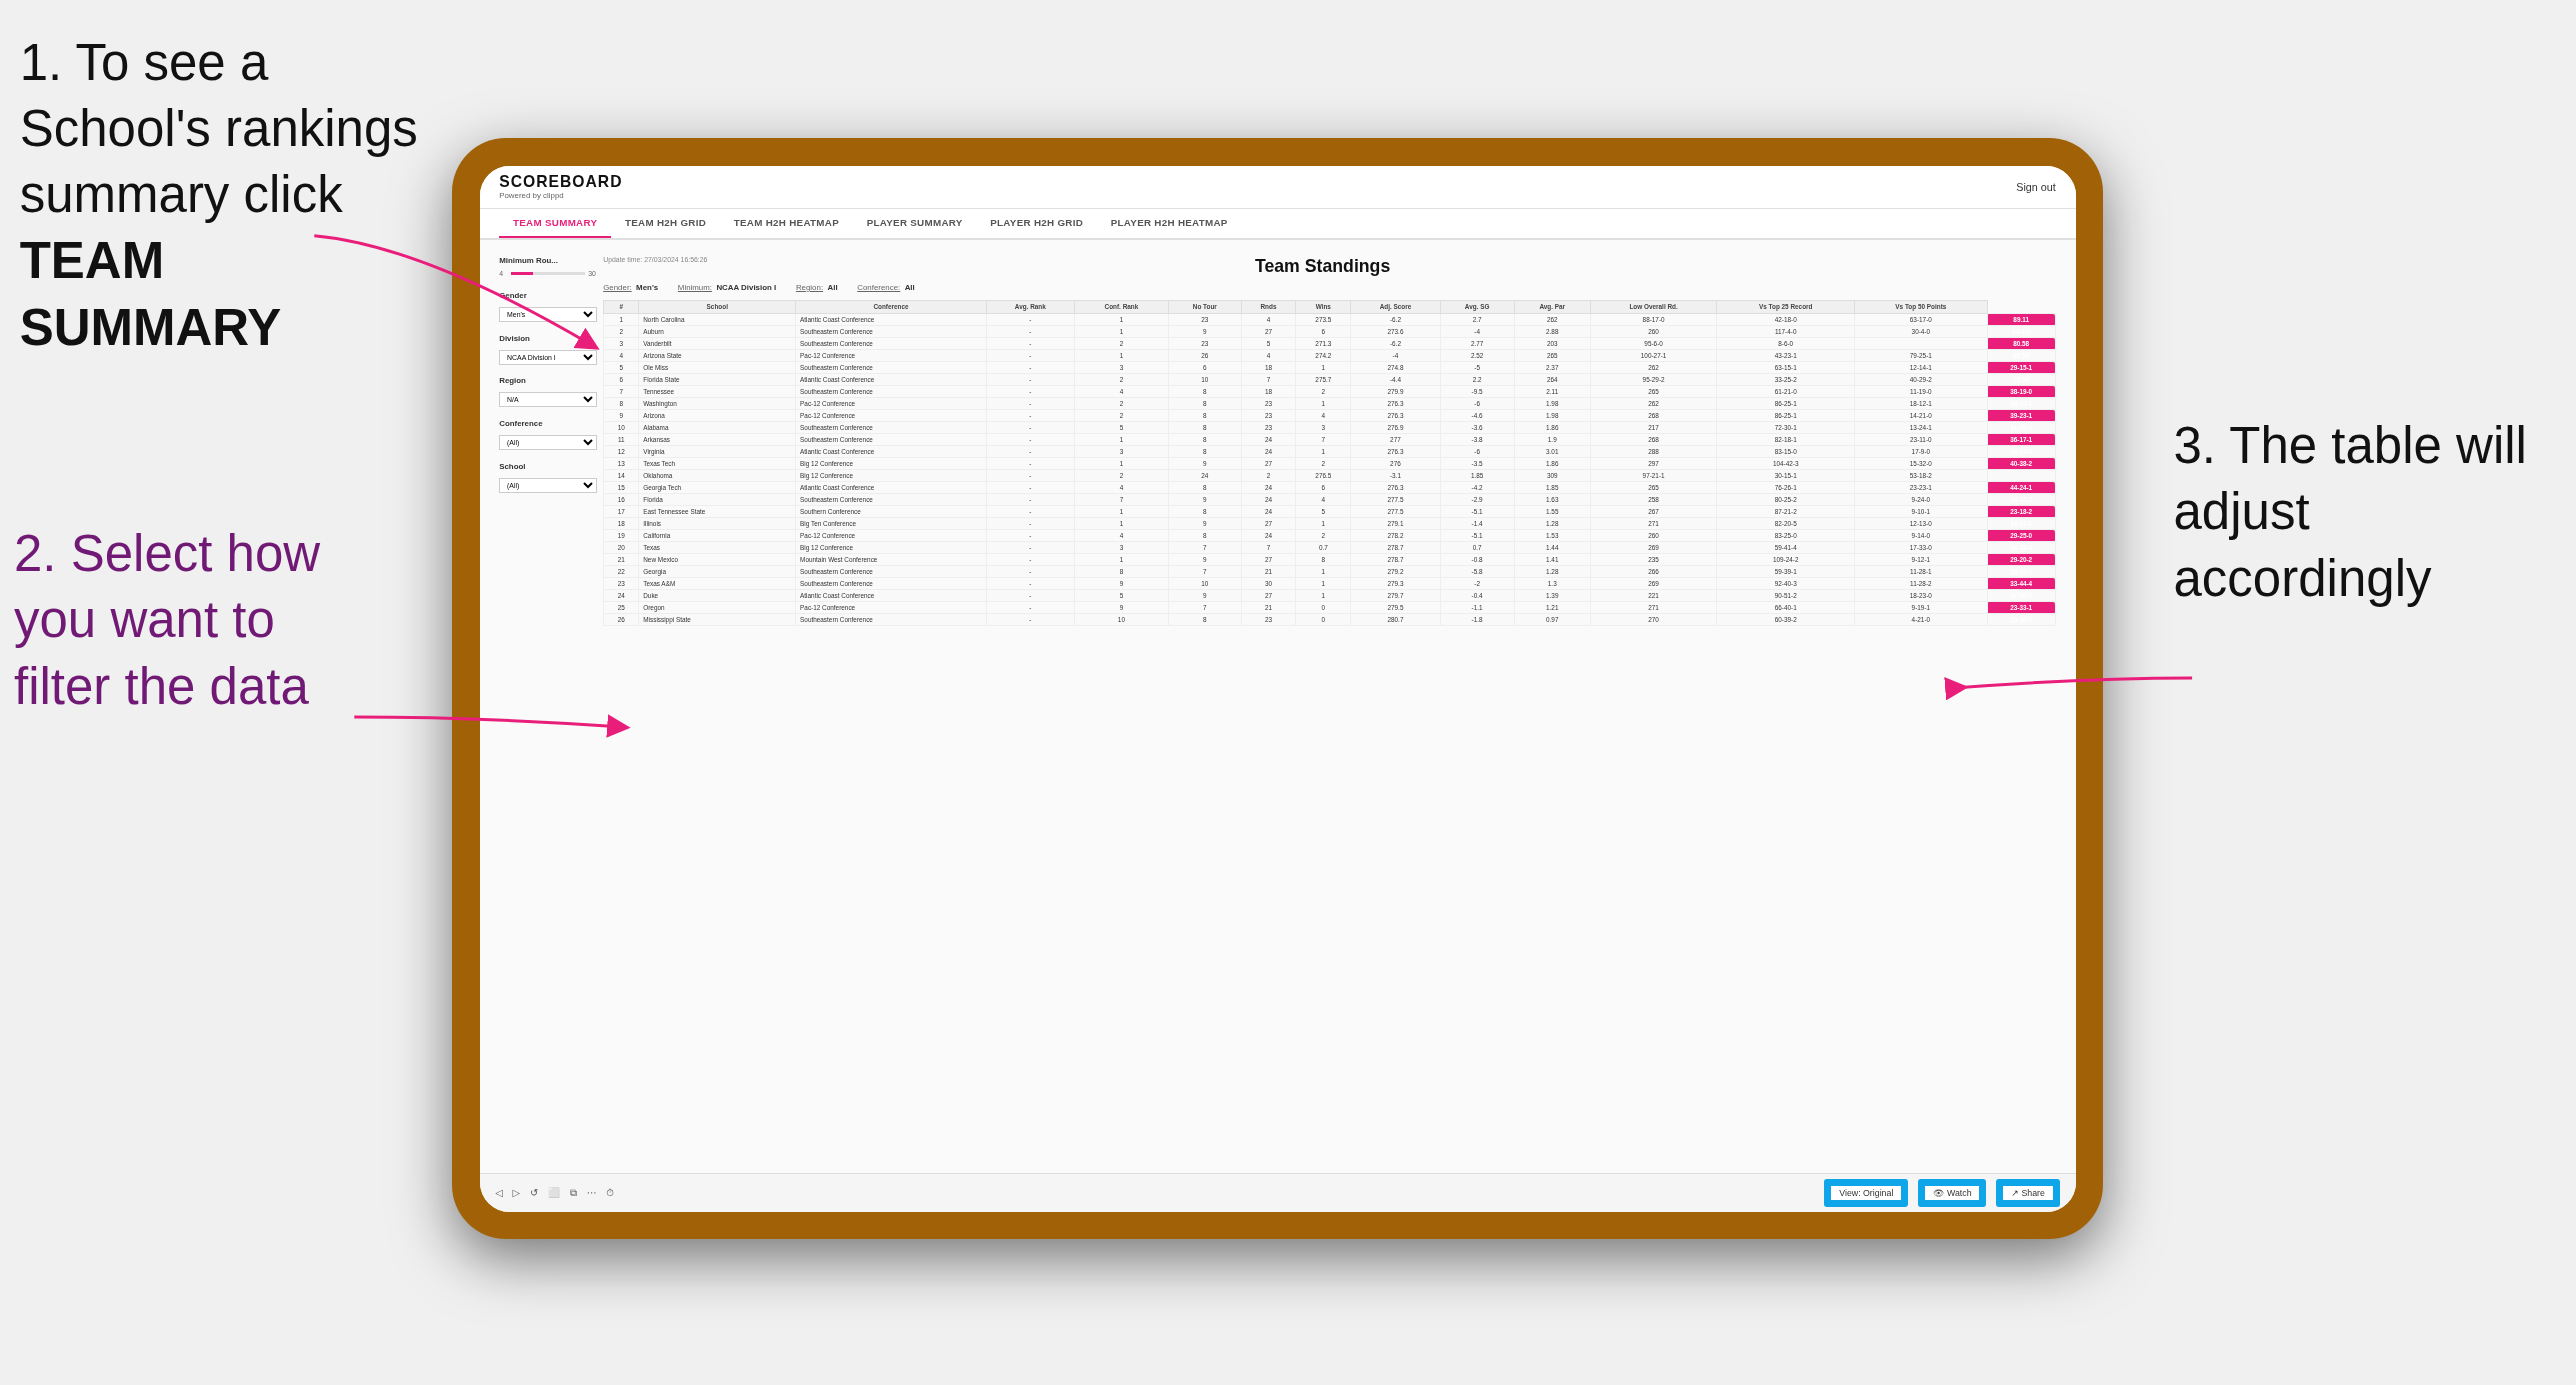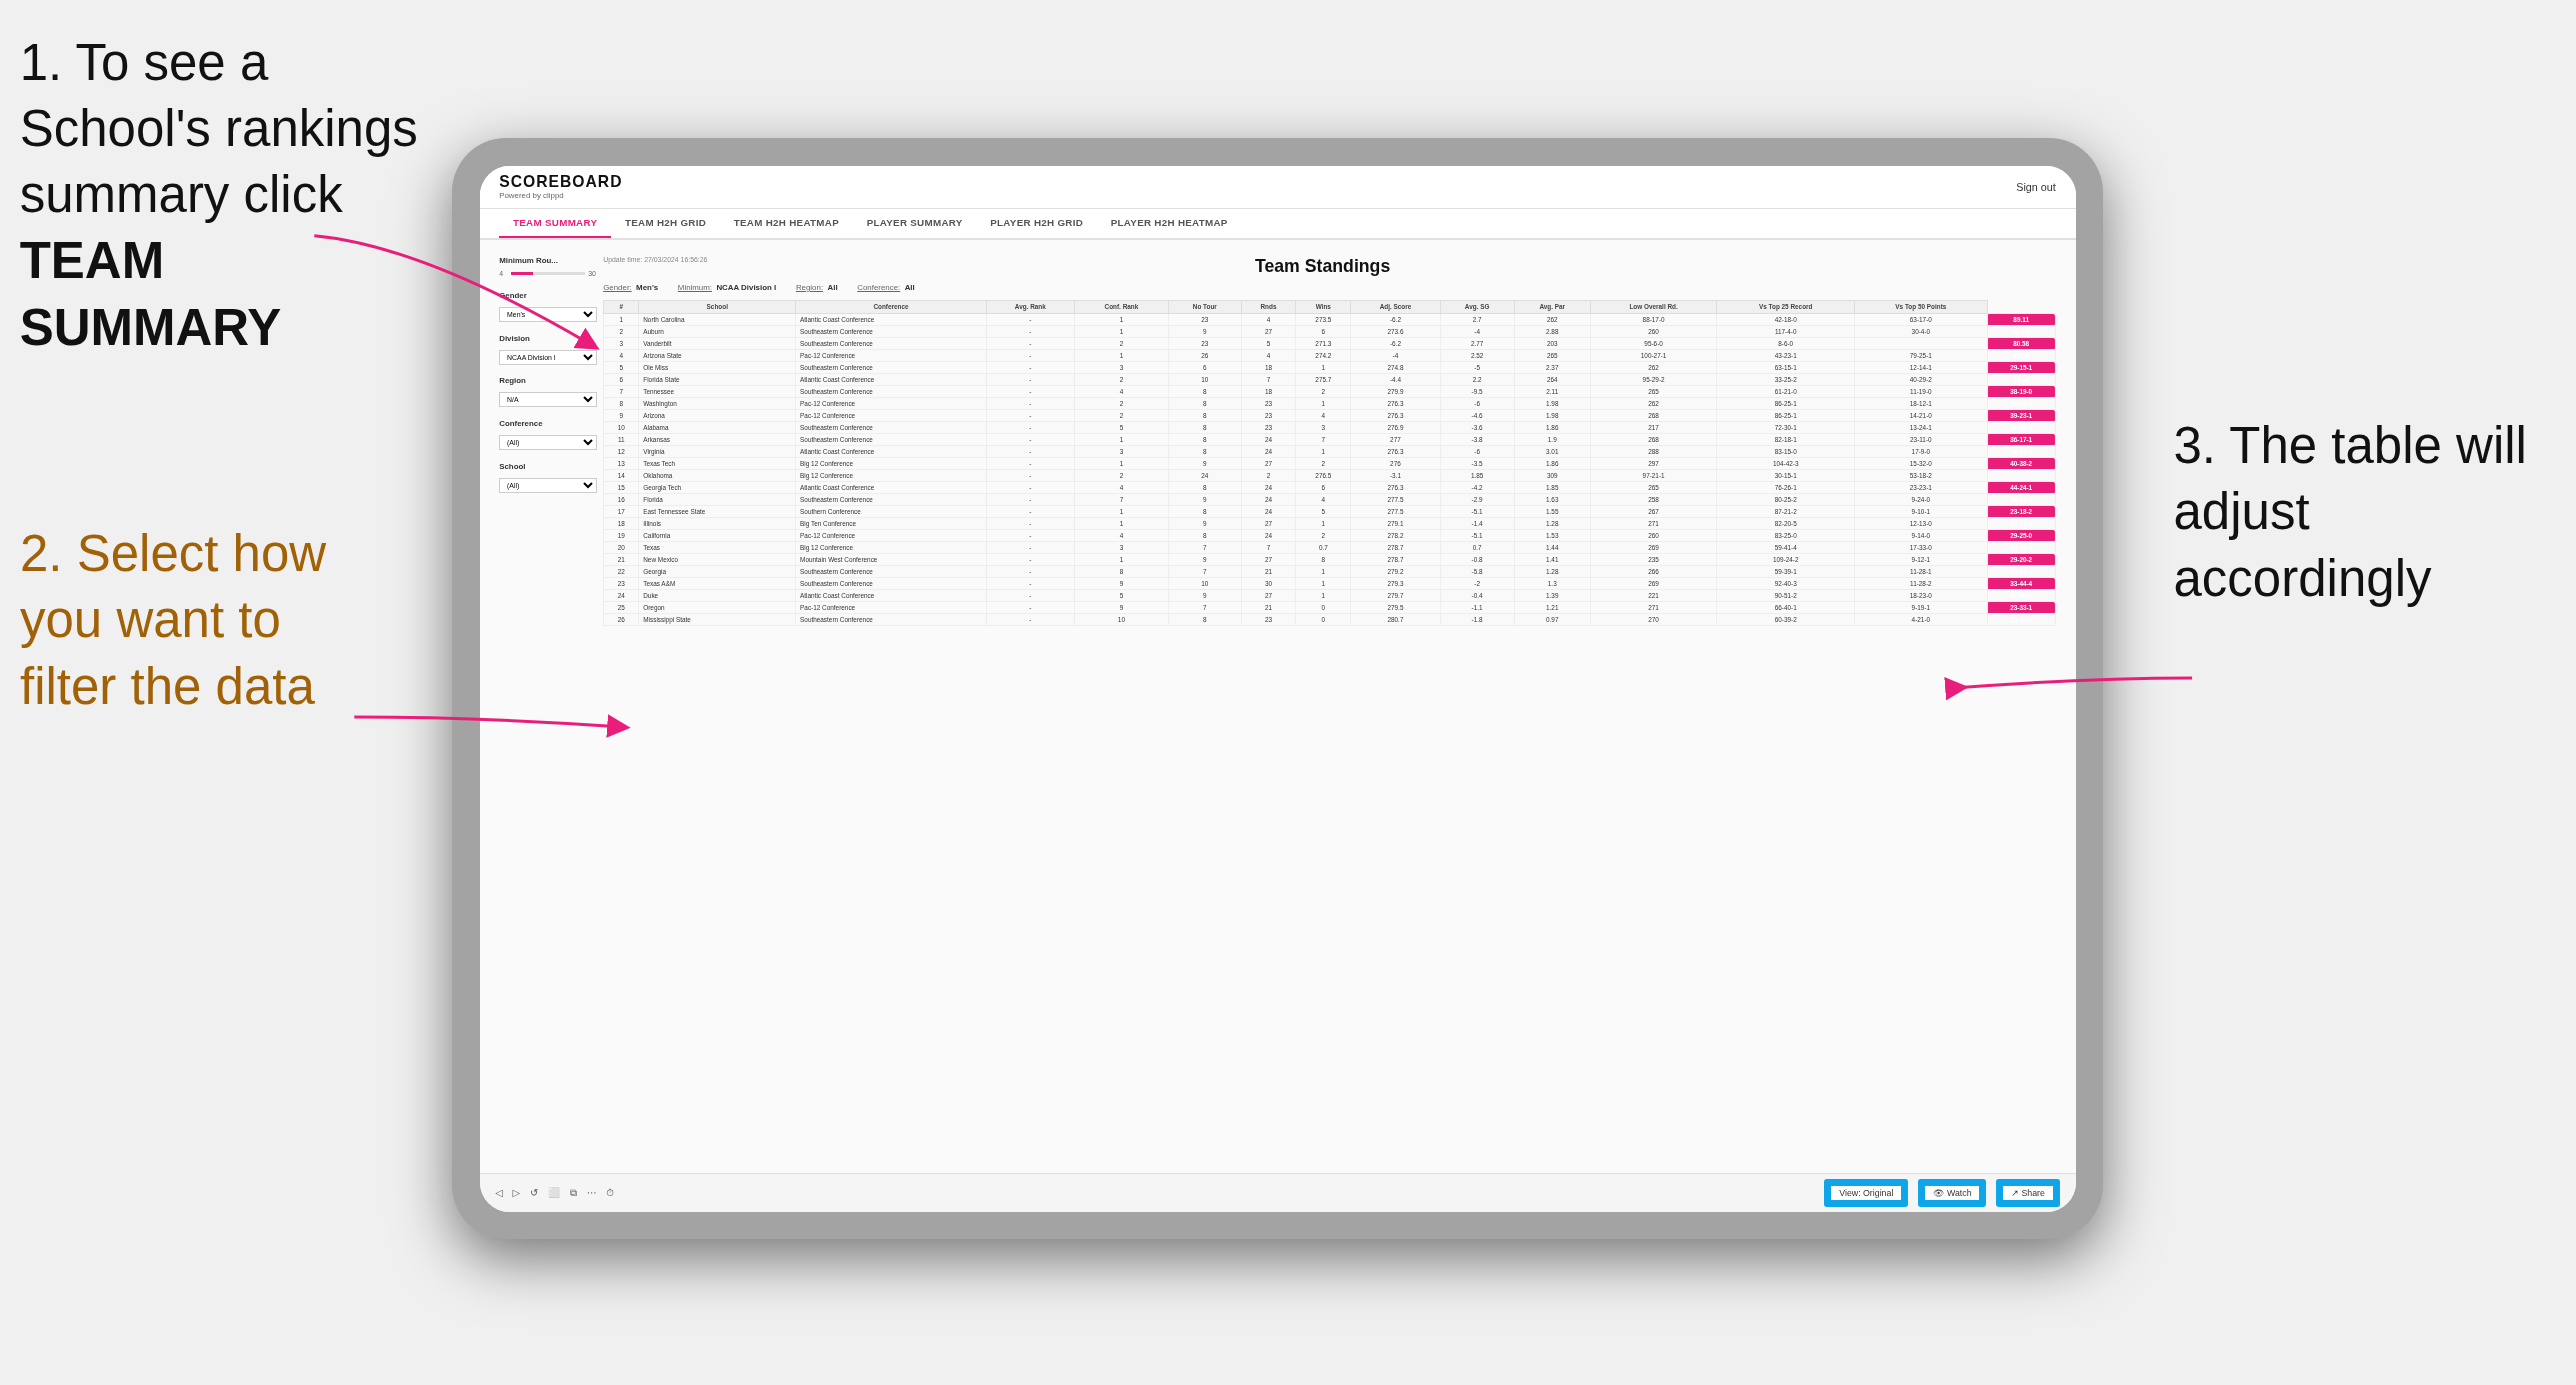--- a/index.html
+++ b/index.html
@@ -20,24 +20,24 @@
       font-size: 51px;
       line-height: 1.3;
       color: #111;
       max-width: 413px;
     }
     .instruction-1 strong { font-weight: 900; }
 
     .instruction-2 {
       position: absolute;
       top: 521px;
-      left: 20px;
+      left: 14px;
       font-size: 51px;
       line-height: 1.3;
-      color: #a16207;
+      color: #701a75;
       max-width: 373px;
     }
 
     .instruction-3 {
       position: absolute;
       top: 413px;
       right: 29.5px;
       font-size: 51px;
       line-height: 1.3;
       color: #111;
@@ -45,21 +45,21 @@
       text-align: left;
     }
 
     
     .tablet {
       position: absolute;
       top: 138px;
       left: 452px;
       width: 1651px;
       height: 1101px;
-      background: #a3a3a3;
+      background: #a16207;
       border-radius: 54px;
       box-shadow: 0 19.7px 59px rgba(0,0,0,0.5);
       padding: 27.5px;
     }
 
     .tablet-screen {
       width: 100%;
       height: 100%;
       background: #fff;
       border-radius: 29.5px;

